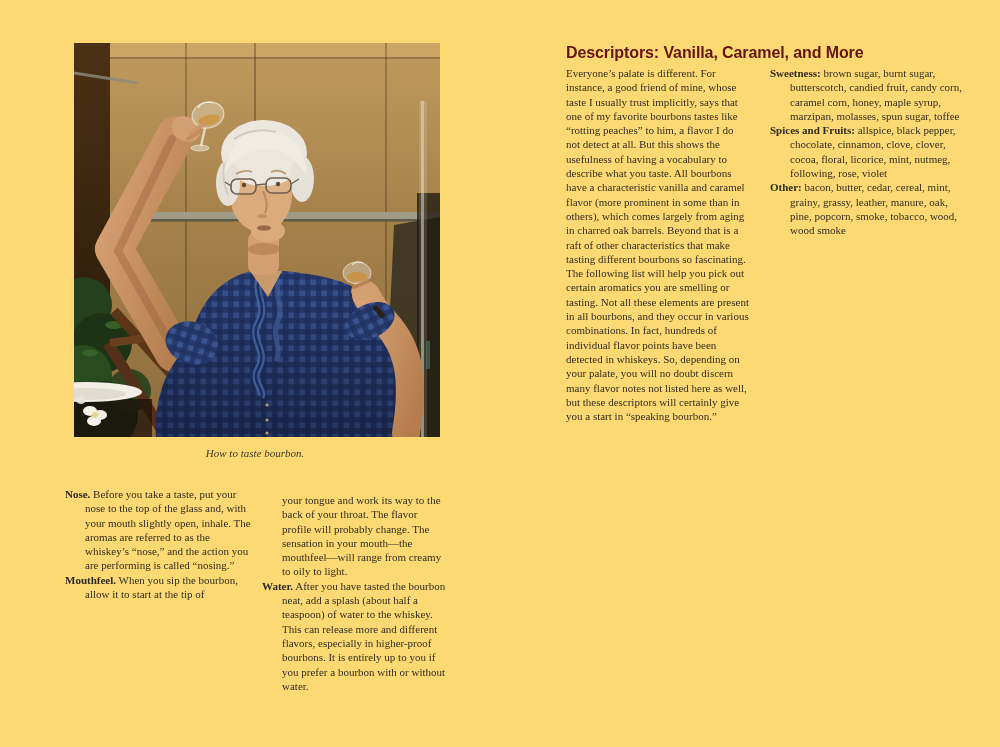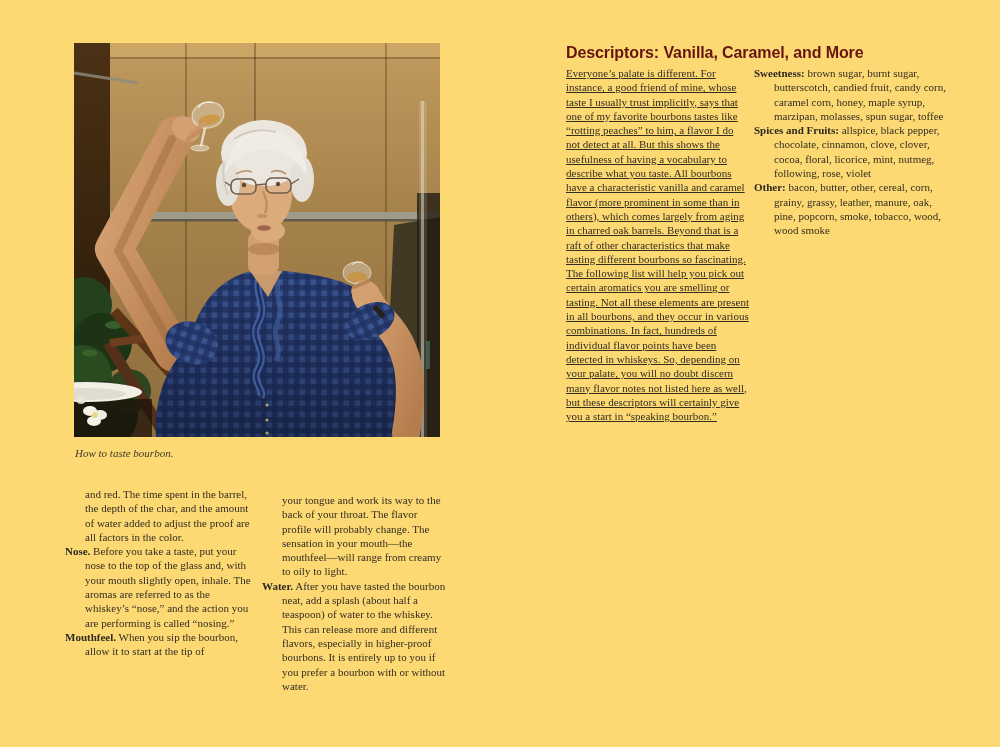--- a/index.html
+++ b/index.html
@@ -11,31 +11,31 @@
     font-family:"Liberation Serif","DejaVu Serif",serif;
     color:#332d22;
   }
   .photo{
     position:absolute;left:74px;top:43px;width:366px;height:394px;
     overflow:hidden;background:#a5814a;
   }
   .photo svg{display:block;width:100%;height:100%;}
   .caption{
     position:absolute;left:75px;top:446px;width:360px;
-    font-style:italic;font-size:11px;line-height:14px;color:#3d382b;
+    font-style:italic;font-size:11px;line-height:14px;color:#3d382b;text-align:center;
   }
   .col{
     position:absolute;
     font-size:11px;line-height:14.3px;
     text-align:left;
   }
   .col-l1{left:65px;top:487px;width:186px;}
   .col-l2{left:262px;top:493px;width:184px;}
-  .col-r1{left:566px;top:66px;width:183px;text-decoration:underline;}
-  .col-r2{left:754px;top:66px;width:192px;}
+  .col-r1{left:566px;top:66px;width:183px;}
+  .col-r2{left:770px;top:66px;width:192px;}
   .heading{
     position:absolute;left:566px;top:44px;width:360px;
     font-family:"Liberation Sans","DejaVu Sans",sans-serif;
     font-weight:700;font-size:16px;letter-spacing:-0.1px;
     color:#651410;
   }
   .entry{margin:0;padding-left:20px;text-indent:-20px;}
   .entry.cont{text-indent:0;}
   .entry b{font-weight:bold;color:#2e2920;}
   .intro{margin:0;}
@@ -195,35 +195,34 @@
           <path d="M117 90 L130 81" stroke="#cf9a6b" stroke-width="5" stroke-linecap="round"></path>
           <path d="M114 96 L126 88" stroke="#c68c5c" stroke-width="4" stroke-linecap="round"></path>
         </g>
       </g>
     </svg>
   </div>
 
   <div class="caption">How to taste bourbon.</div>
 
   <div class="col col-l1">
-    <p class="entry cont"><b></b> <span>and red. The time spent in the barrel, the depth of the char, and the amount of water added to adjust the proof are all factors in the color.</span></p>
     <p class="entry"><b>Nose.</b> <span>Before you take a taste, put your nose to the top of the glass and, with your mouth slightly open, inhale. The aromas are referred to as the whiskey’s “nose,” and the action you are performing is called “nosing.”</span></p>
     <p class="entry"><b>Mouthfeel.</b> <span>When you sip the bourbon, allow it to start at the tip of</span></p>
   </div>
 
   <div class="col col-l2">
     <p class="entry cont"><b></b> <span>your tongue and work its way to the back of your throat. The flavor profile will probably change. The sensation in your mouth—the mouthfeel—will range from creamy to oily to light.</span></p>
     <p class="entry"><b>Water.</b> <span>After you have tasted the bourbon neat, add a splash (about half a teaspoon) of water to the whiskey. This can release more and different flavors, especially in higher-proof bourbons. It is entirely up to you if you prefer a bourbon with or without water.</span></p>
   </div>
 
   <div class="heading">Descriptors: Vanilla, Caramel, and More</div>
 
   <div class="col col-r1">
     <p class="intro">Everyone’s palate is different. For instance, a good friend of mine, whose taste I usually trust implicitly, says that one of my favorite bourbons tastes like “rotting peaches” to him, a flavor I do not detect at all. But this shows the usefulness of having a vocabulary to describe what you taste. All bourbons have a characteristic vanilla and caramel flavor (more prominent in some than in others), which comes largely from aging in charred oak barrels. Beyond that is a raft of other characteristics that make tasting different bourbons so fascinating. The following list will help you pick out certain aromatics you are smelling or tasting. Not all these elements are present in all bourbons, and they occur in various combinations. In fact, hundreds of individual flavor points have been detected in whiskeys. So, depending on your palate, you will no doubt discern many flavor notes not listed here as well, but these descriptors will certainly give you a start in “speaking bourbon.”</p>
   </div>
 
   <div class="col col-r2">
     <p class="entry"><b>Sweetness:</b> <span>brown sugar, burnt sugar, butterscotch, candied fruit, candy corn, caramel corn, honey, maple syrup, marzipan, molasses, spun sugar, toffee</span></p>
     <p class="entry"><b>Spices and Fruits:</b> <span>allspice, black pepper, chocolate, cinnamon, clove, clover, cocoa, floral, licorice, mint, nutmeg, following, rose, violet</span></p>
-    <p class="entry"><b>Other:</b> <span>bacon, butter, other, cereal, corn, grainy, grassy, leather, manure, oak, pine, popcorn, smoke, tobacco, wood, wood smoke</span></p>
+    <p class="entry"><b>Other:</b> <span>bacon, butter, cedar, cereal, mint, grainy, grassy, leather, manure, oak, pine, popcorn, smoke, tobacco, wood, wood smoke</span></p>
   </div>
 
 </div>
 
 </body></html>

